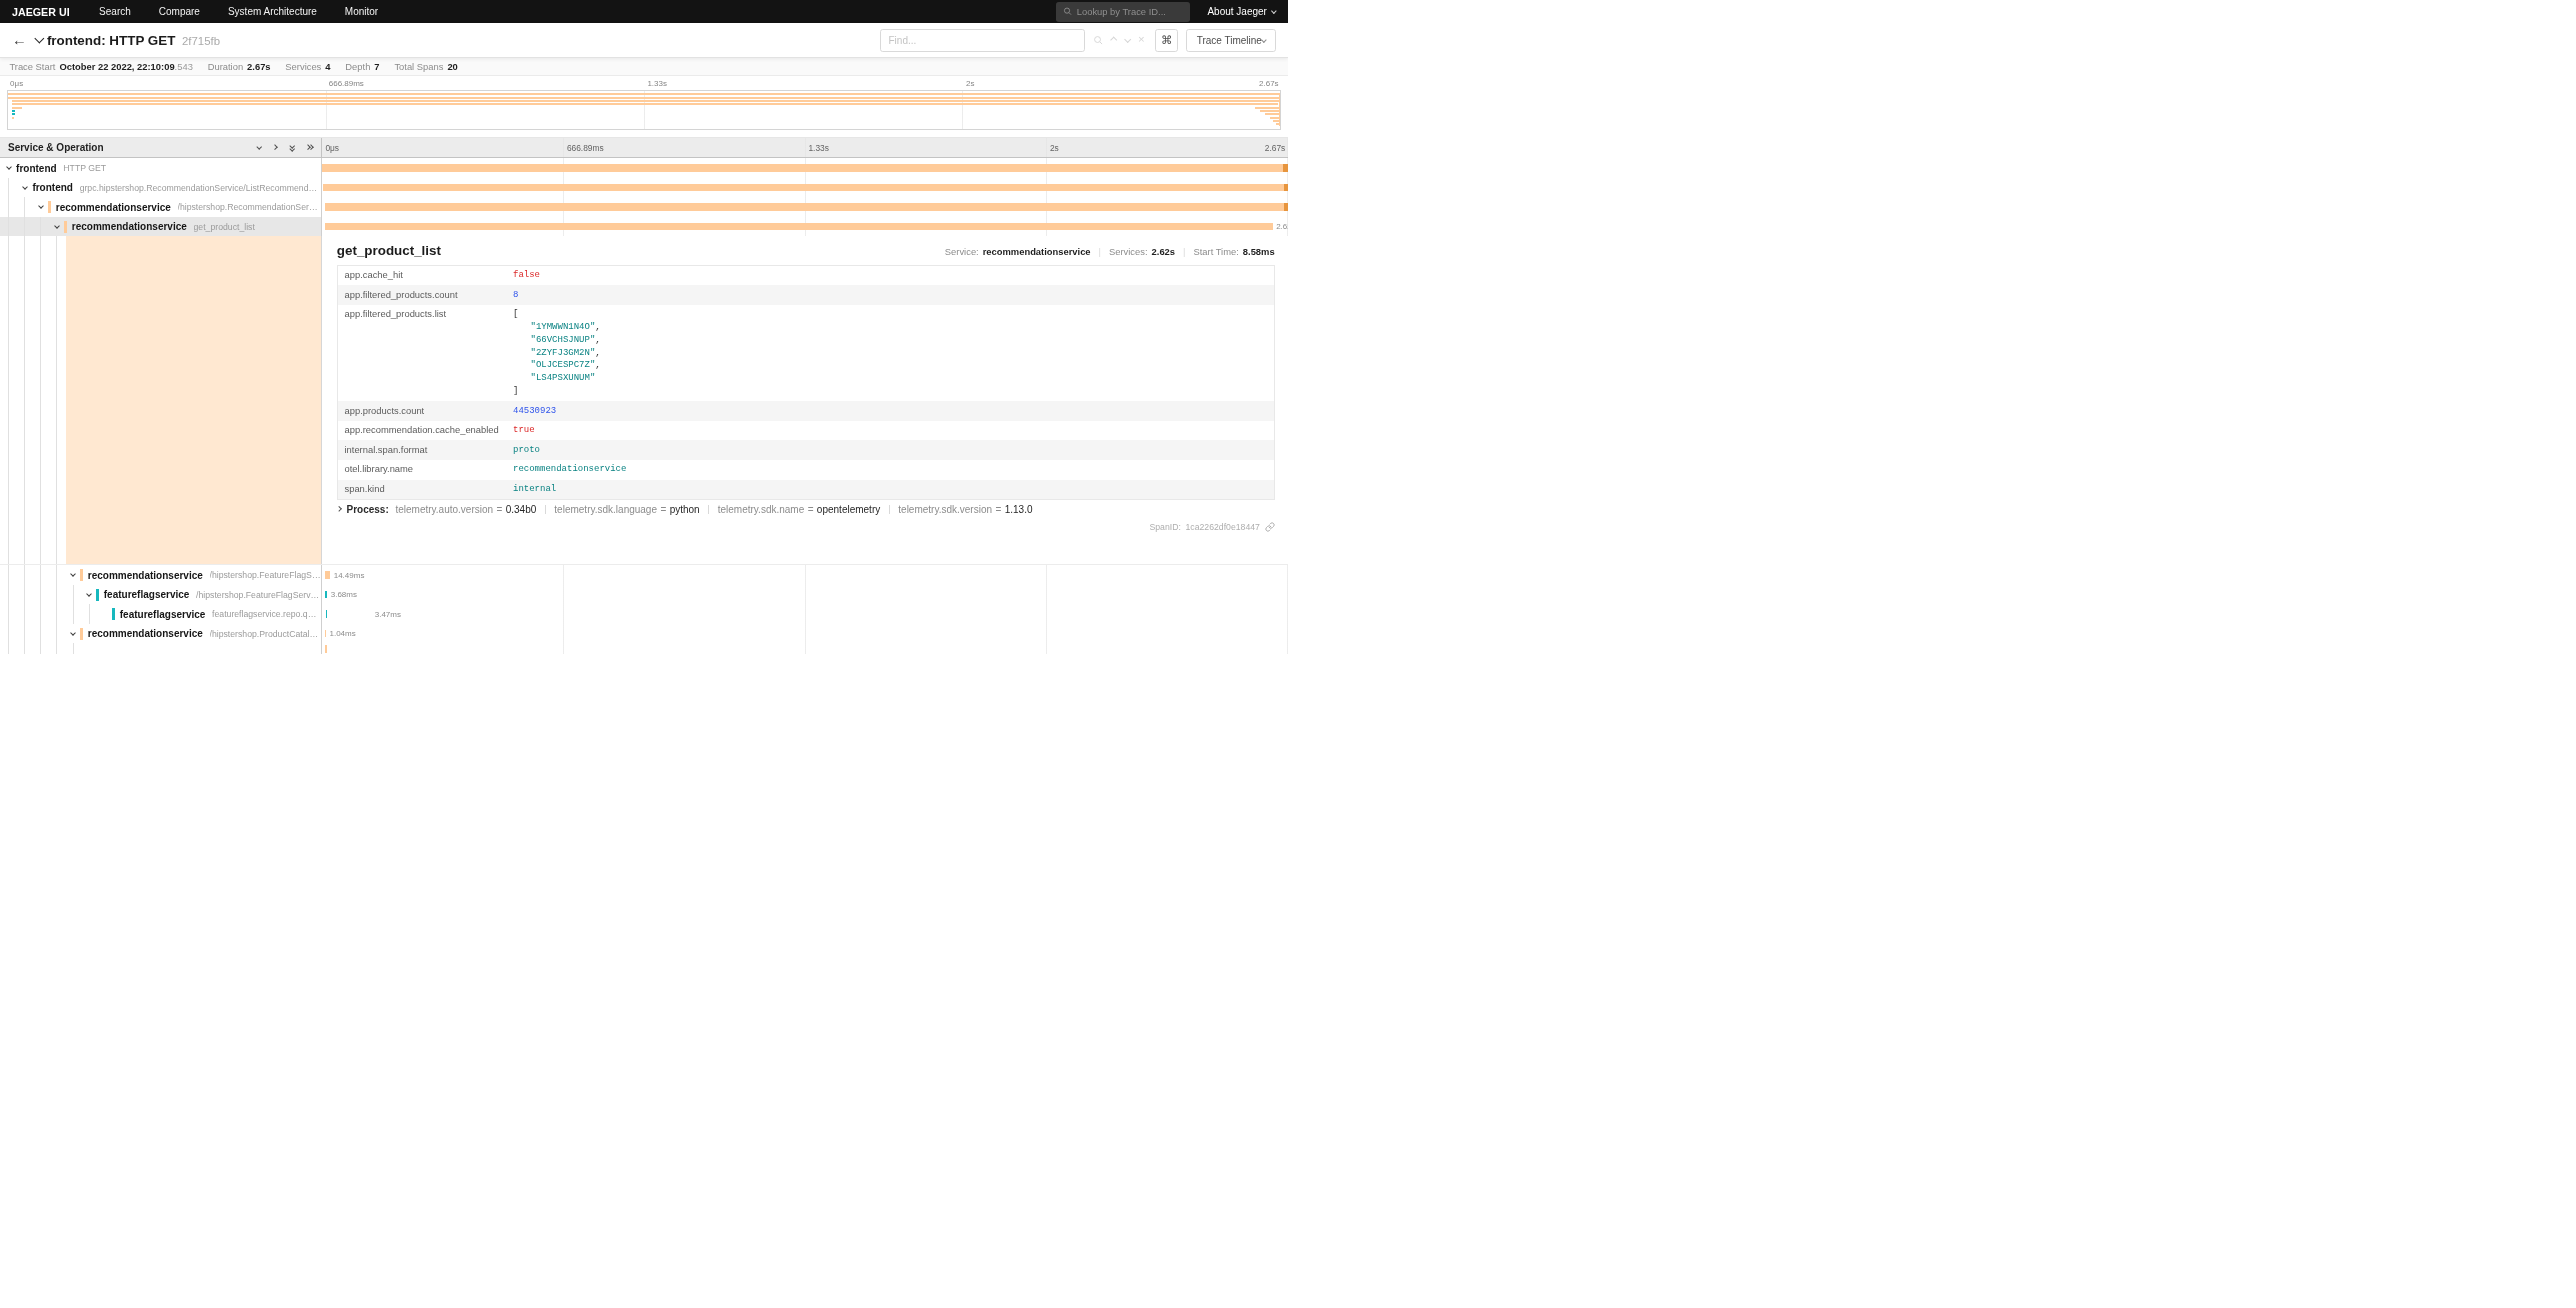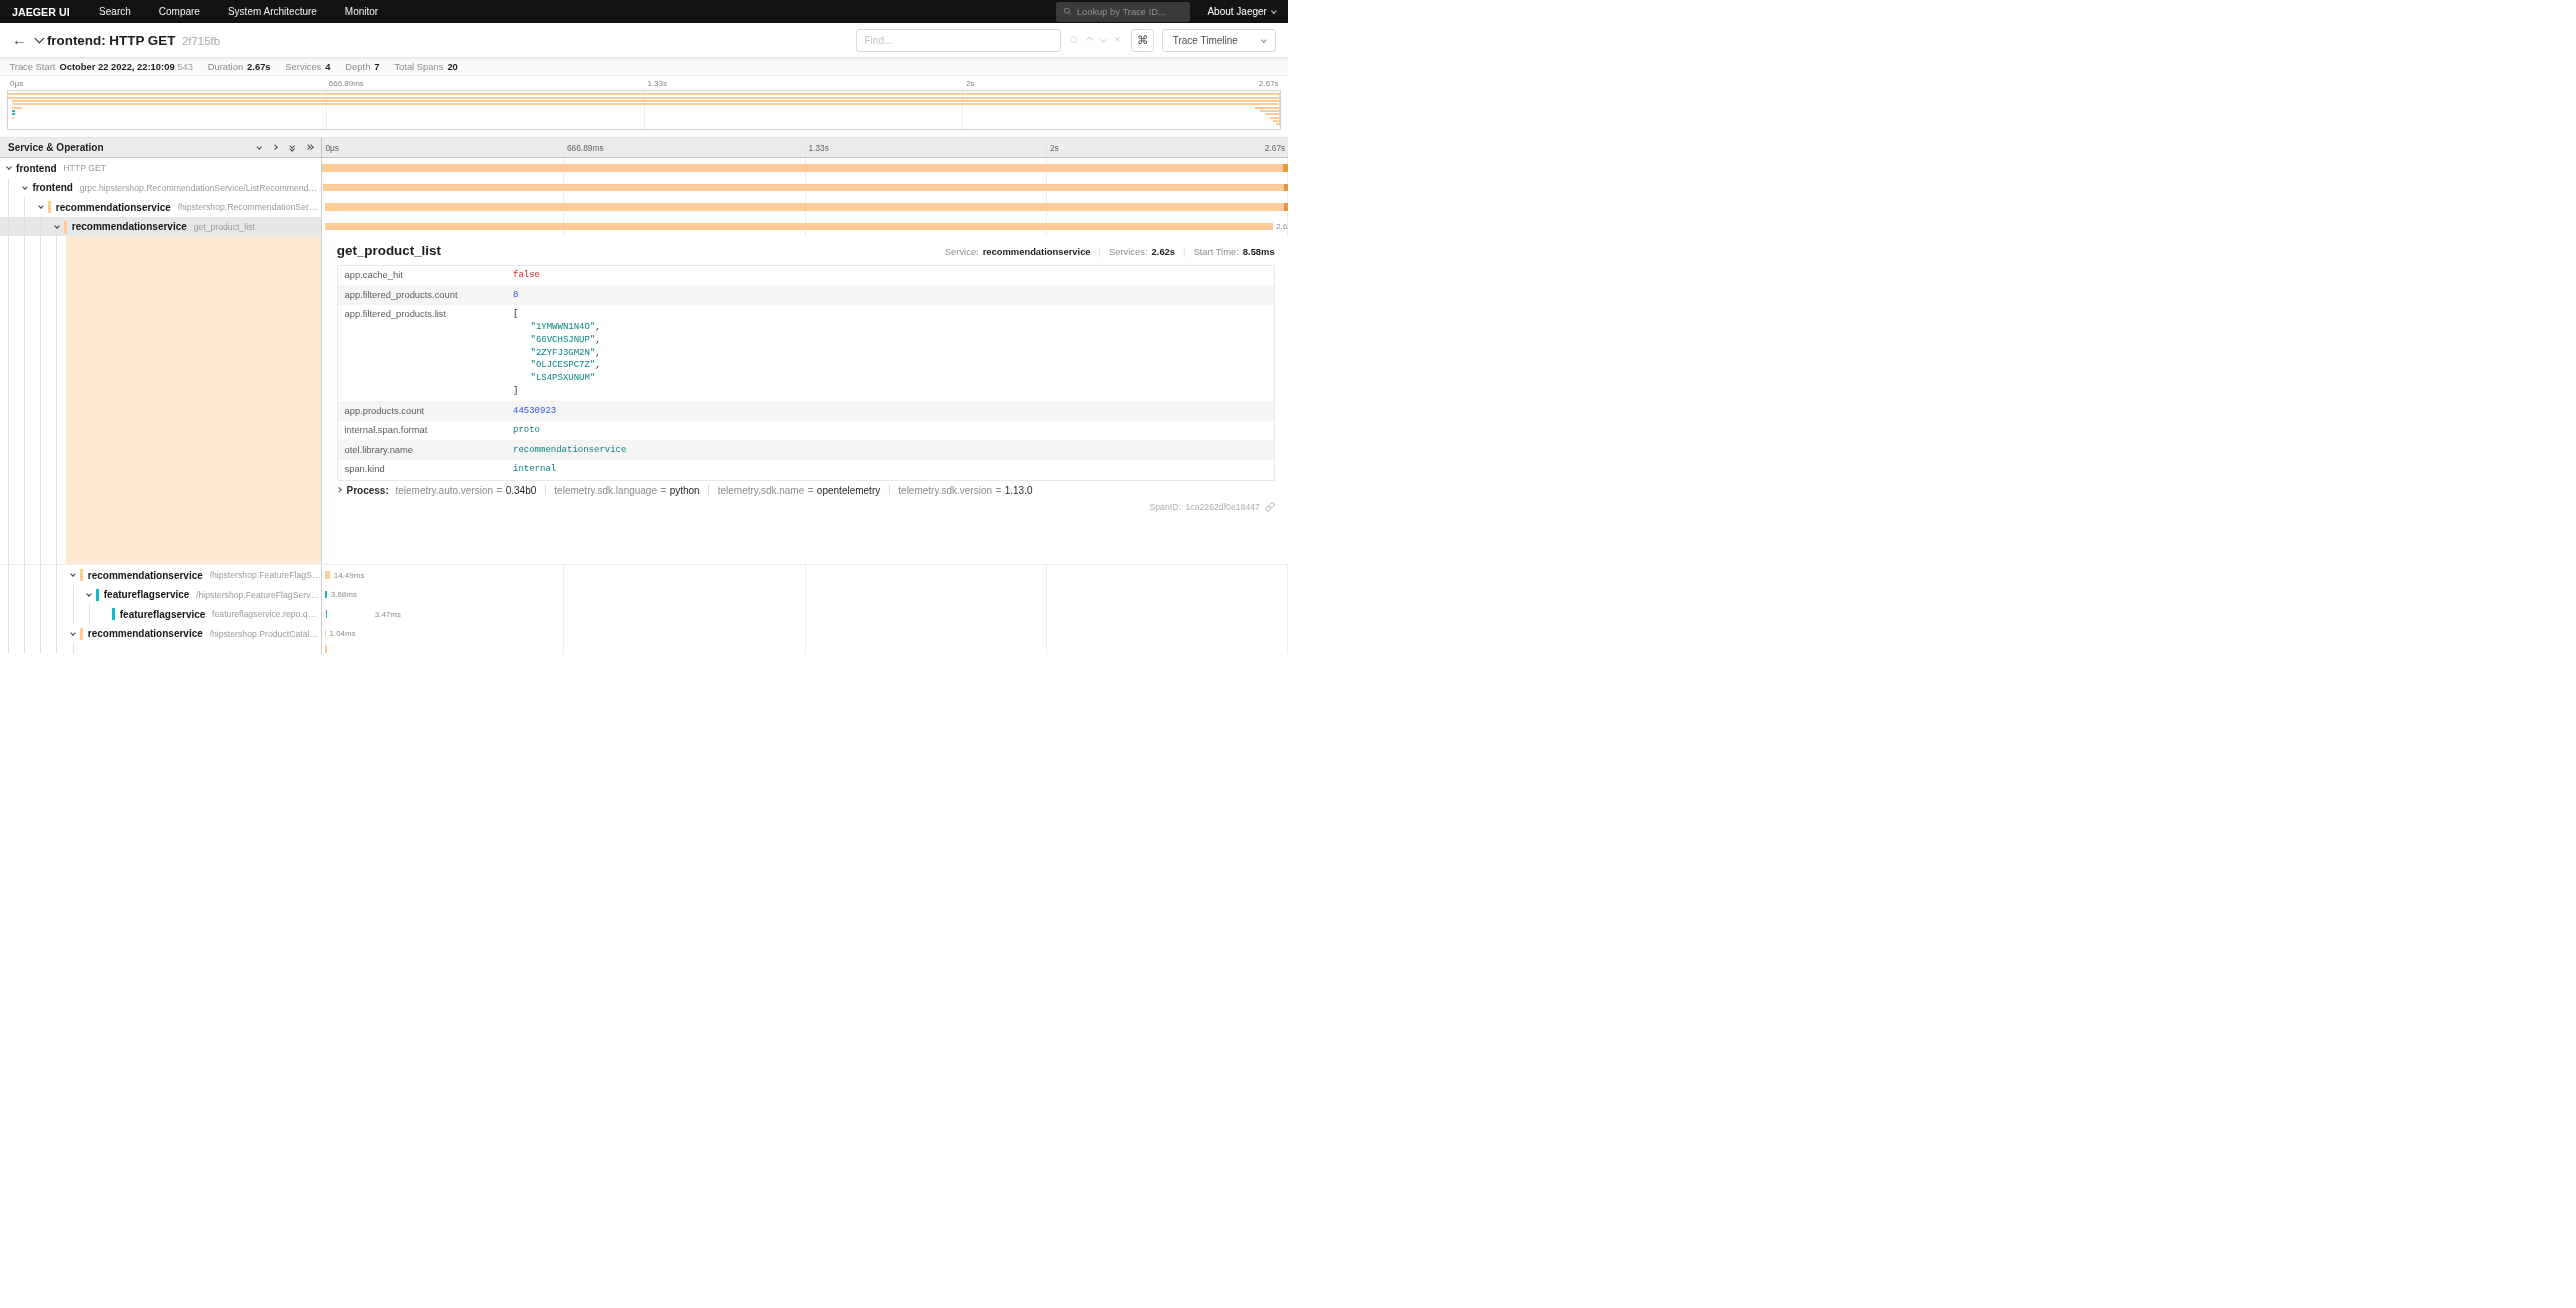--- a/index.html
+++ b/index.html
@@ -45,21 +45,21 @@
   .th-right { margin-left:auto; display:flex; align-items:center; gap:8px; }
   .find-input { width:205px; height:23px; border:0.7px solid #d9d9d9; border-radius:2.7px;
     padding:0 8px; font-size:10px; color:#333; }
   .find-input::placeholder { color:#c4c4c4; }
   .find-icons { display:flex; align-items:center; gap:8px; color:#d6d6d6; margin-right:2.7px; }
   .find-icons .cv { border-width:1.2px; width:5.4px; height:5.4px; }
   .x-ico { font-size:11.4px; line-height:1; }
   .kbd { width:23px; height:23px; border:0.7px solid #d9d9d9; border-radius:2.7px; background:#fff;
     font-size:11.4px; color:#4d4d4d; display:flex; align-items:center; justify-content:center; cursor:pointer; }
   .view-btn { height:23px; border:0.7px solid #d9d9d9; border-radius:2.7px; background:#fff;
-    display:flex; align-items:center; gap:24px; padding:0 9.4px; font-size:10px; color:#4d4d4d; cursor:pointer; }
+    display:flex; align-items:center; gap:0; padding:0 9.4px; font-size:10px; color:#4d4d4d; cursor:pointer; }
   .view-btn .cv { color:#8c8c8c; }
 
   
   .summary-bar { height:17.5px; background:#fafafa; border-bottom:0.7px solid #ebebeb;
     display:flex; align-items:center; padding:0 9.4px; gap:14.8px; font-size:9.4px; }
   .s-item { white-space:nowrap; }
   .s-lbl { color:#8c8c8c; margin-right:4px; }
   .s-val { color:#1f1f1f; font-weight:700; }
   .s-muted { color:#9a9a9a; font-weight:400; }
 
@@ -357,20 +357,24 @@
                   <div class="json-line"><span class="v-string">"OLJCESPC7Z"</span><span>,</span></div>
                   <div class="json-line"><span class="v-string">"LS4PSXUNUM"</span></div>
                   <div class="json-line bracket">]</div>
                 </td>
               </tr>
               <tr>
                 <td class="kv-key">app.products.count</td>
                 <td class="kv-val"><span class="v-number">44530923</span></td>
               </tr>
               <tr>
+                <td class="kv-key">app.recommendation.cache_enabled</td>
+                <td class="kv-val"><span class="v-bool">true</span></td>
+              </tr>
+              <tr>
                 <td class="kv-key">internal.span.format</td>
                 <td class="kv-val"><span class="v-string">proto</span></td>
               </tr>
               <tr>
                 <td class="kv-key">otel.library.name</td>
                 <td class="kv-val"><span class="v-string">recommendationservice</span></td>
               </tr>
               <tr>
                 <td class="kv-key">span.kind</td>
                 <td class="kv-val"><span class="v-string">internal</span></td>

